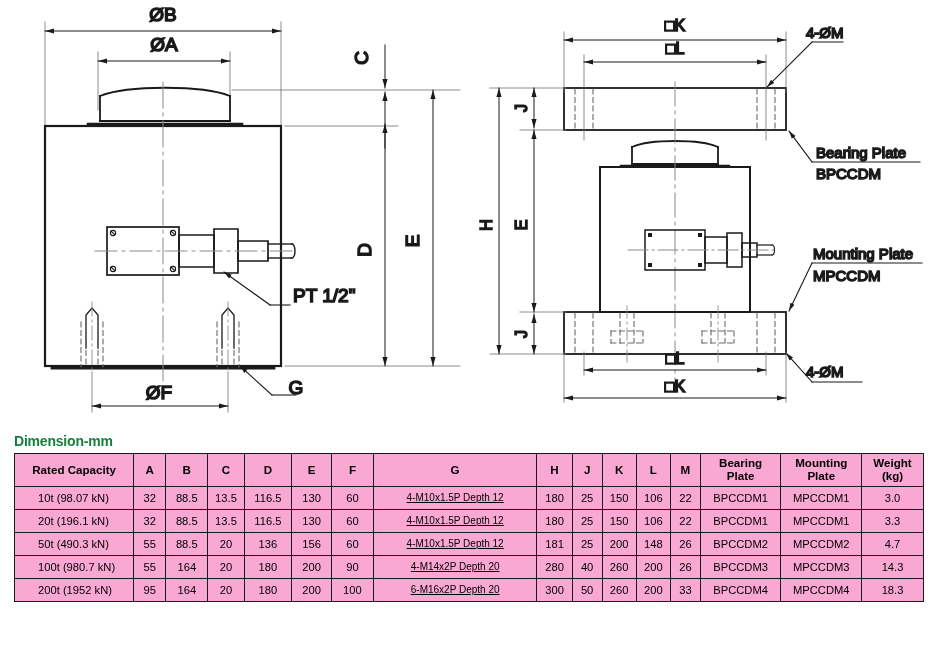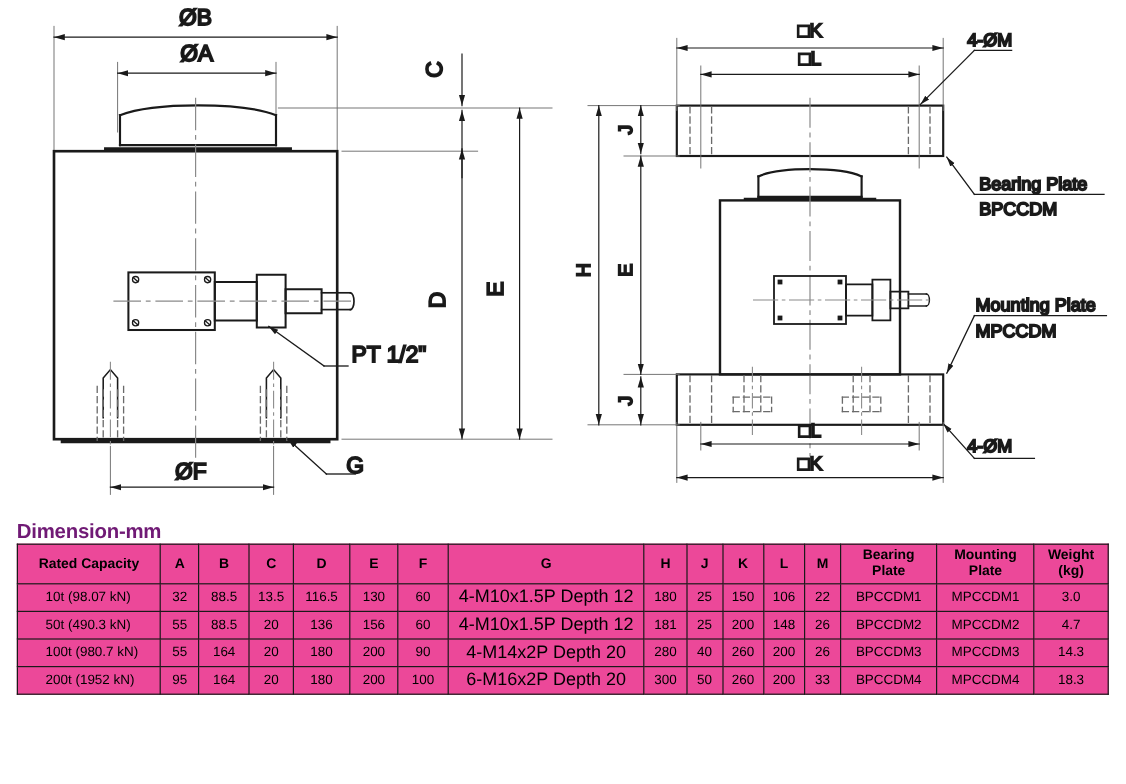--- a/index.html
+++ b/index.html
@@ -37,33 +37,33 @@
     position: absolute;
     left: 0;
     top: 430px;
     width: 938px;
     height: 223px;
   }
   .dim-title {
     position: absolute;
     left: 14px;
     top: 3px;
-    font-size: 17px;
+    font-size: 14px;
     font-weight: bold;
     letter-spacing: -0.2px;
-    color: #701a75;
+    color: #15803d;
   }
   table.dim-table {
     position: absolute;
     left: 14px;
     top: 23px;
     border-collapse: collapse;
     width: 910px;
     table-layout: fixed;
-    background: #ec4899;
+    background: #f9a8d4;
   }
   table.dim-table th,
   table.dim-table td {
     border: 1px solid #1a1a1a;
     text-align: center;
     vertical-align: middle;
     font-size: 11.2px;
     padding: 0;
     height: 22px;
     line-height: 1.08;
@@ -75,21 +75,22 @@
     font-weight: bold;
     height: 32px;
     font-size: 11.6px;
   }
   table.dim-table tbody td.cap {
     text-align: left;
     padding-left: 23px;
     font-size: 11.2px;
   }
   table.dim-table tbody td.gcol {
-    font-size: 15px;
+    font-size: 10px;
+    text-decoration: underline;
   }
   
   col.c-cap { width: 108px; }
   col.c-a   { width: 29px; }
   col.c-b   { width: 38px; }
   col.c-c   { width: 33px; }
   col.c-d   { width: 43px; }
   col.c-e   { width: 36px; }
   col.c-f   { width: 38px; }
   col.c-g   { width: 148px; }
@@ -523,20 +524,38 @@
             <td>180</td>
             <td>25</td>
             <td>150</td>
             <td>106</td>
             <td>22</td>
             <td>BPCCDM1</td>
             <td>MPCCDM1</td>
             <td>3.0</td>
           </tr>
           <tr>
+            <td class="cap">20t (196.1 kN)</td>
+            <td>32</td>
+            <td>88.5</td>
+            <td>13.5</td>
+            <td>116.5</td>
+            <td>130</td>
+            <td>60</td>
+            <td class="gcol">4-M10x1.5P Depth 12</td>
+            <td>180</td>
+            <td>25</td>
+            <td>150</td>
+            <td>106</td>
+            <td>22</td>
+            <td>BPCCDM1</td>
+            <td>MPCCDM1</td>
+            <td>3.3</td>
+          </tr>
+          <tr>
             <td class="cap">50t (490.3 kN)</td>
             <td>55</td>
             <td>88.5</td>
             <td>20</td>
             <td>136</td>
             <td>156</td>
             <td>60</td>
             <td class="gcol">4-M10x1.5P Depth 12</td>
             <td>181</td>
             <td>25</td>

